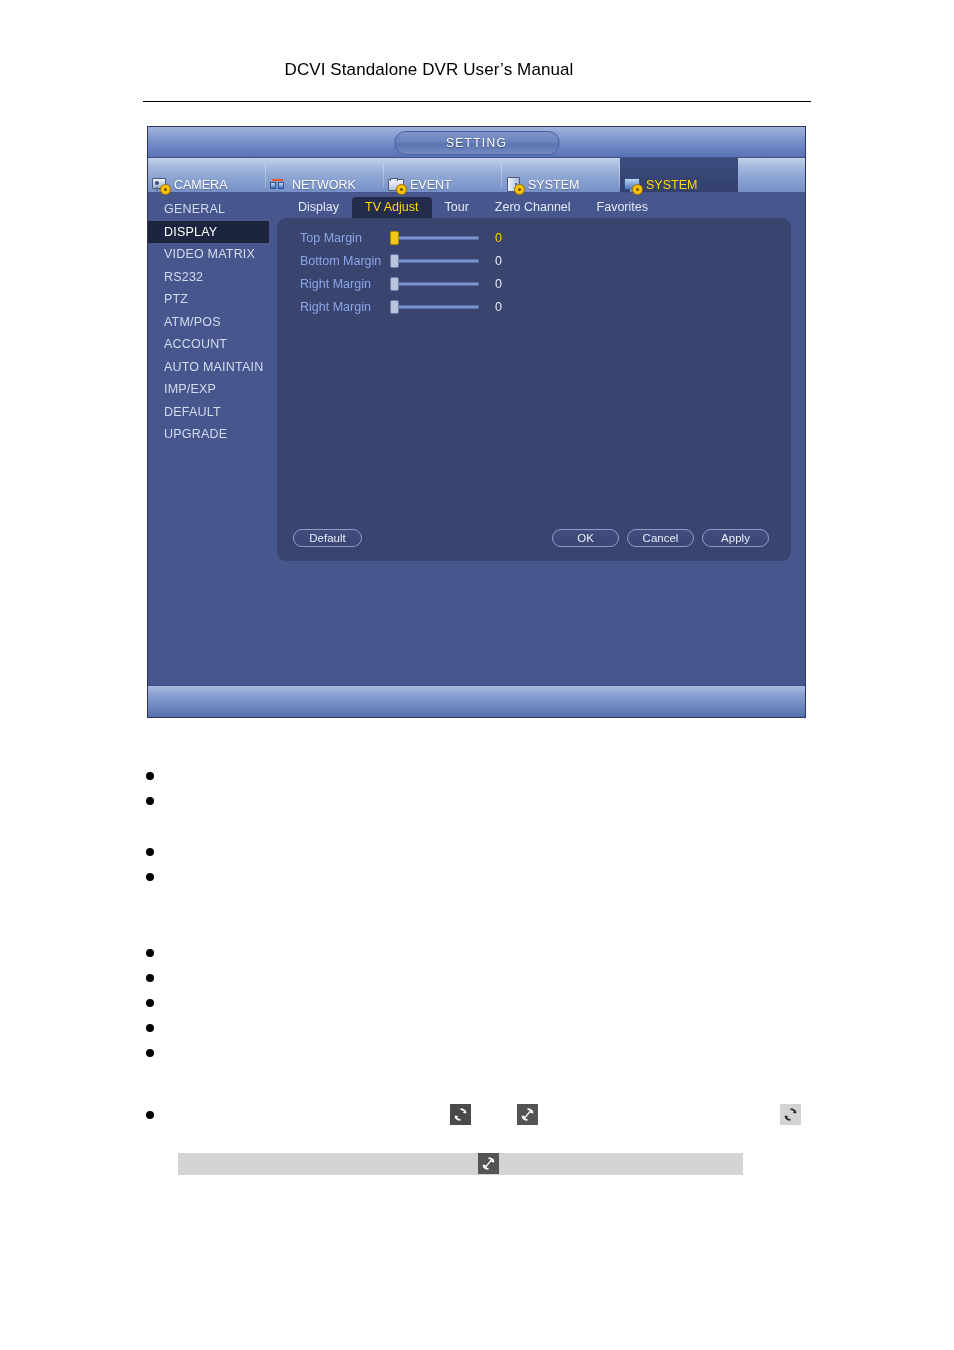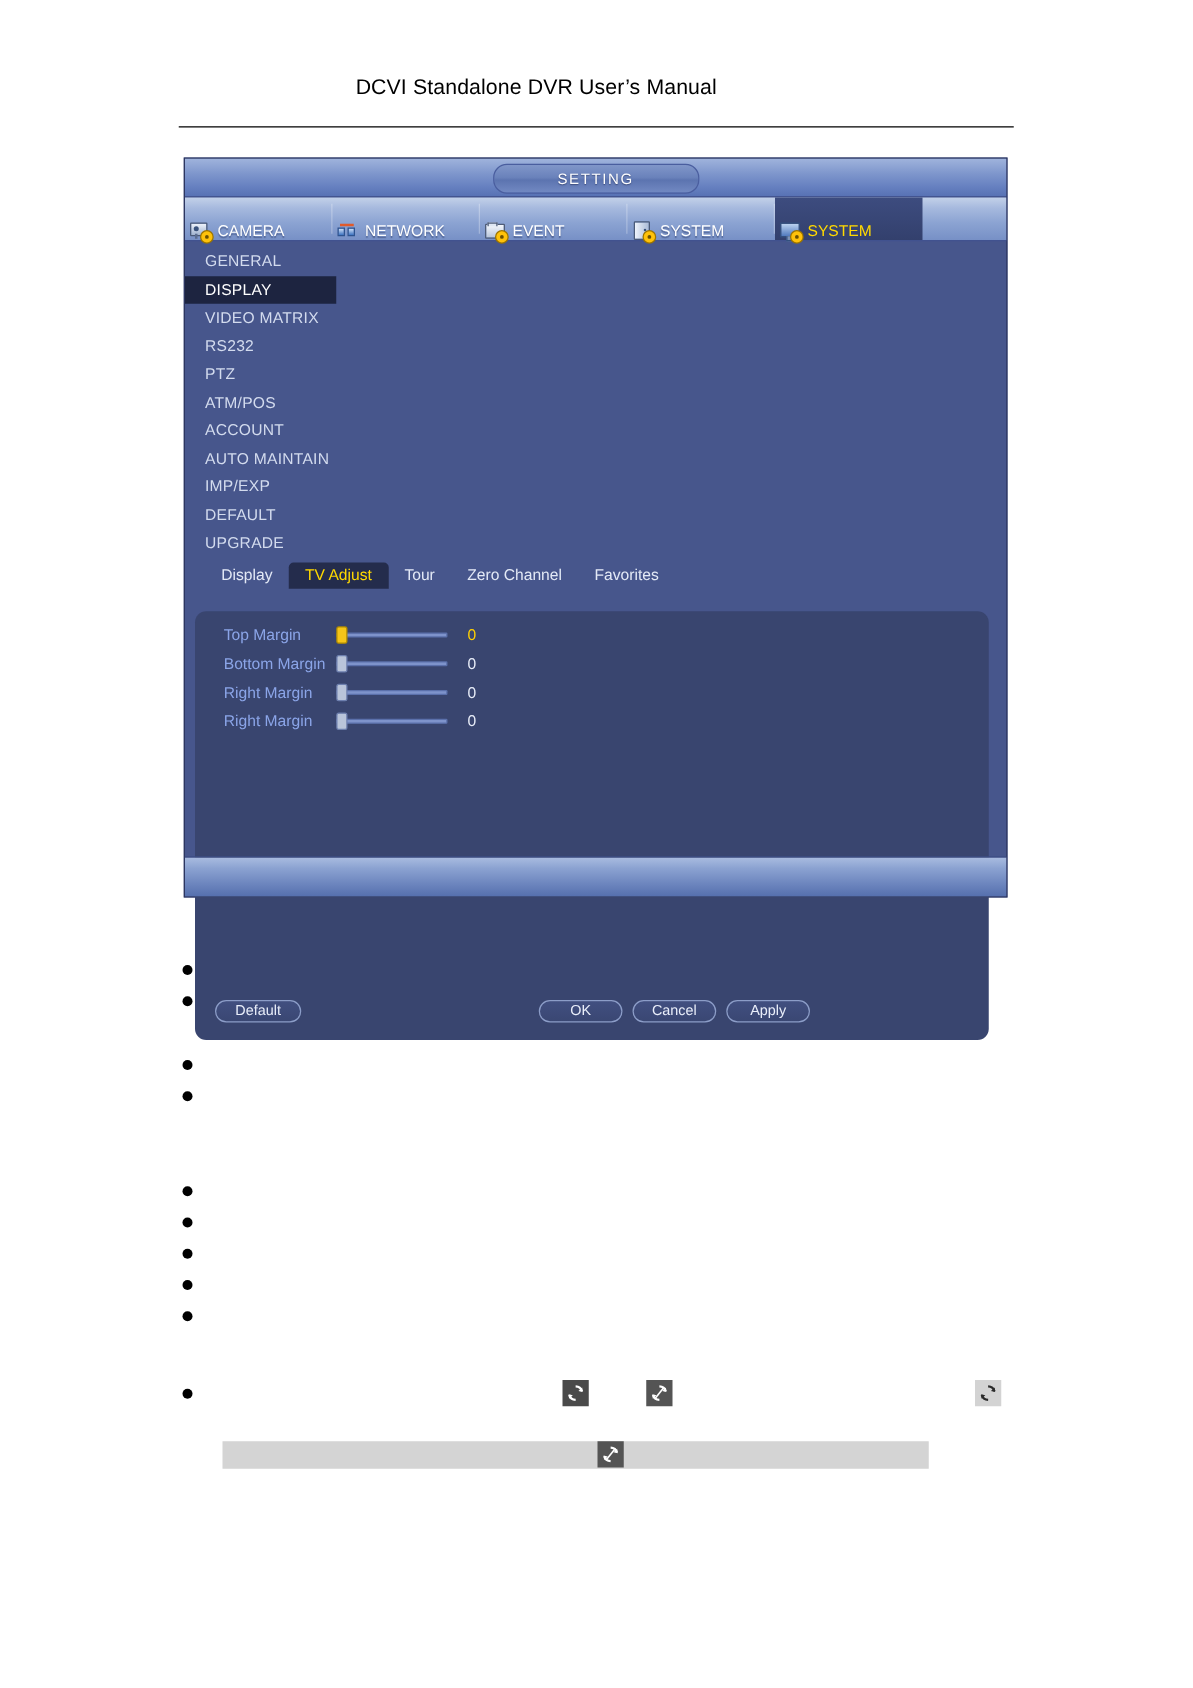--- a/index.html
+++ b/index.html
@@ -204,21 +204,20 @@
   .ic-sys::after {
     content:""; position:absolute; left:4px; top:10px; width:5px; height:3px;
     background:#7d93b6; border:1px solid #33507f; border-top:none;
   }
 
   
   .dvr-body {
     position: relative;
     height: 401px;
     display: flex;
-    flex-direction: column;
   }
   .sidebar {
     width: 121px;
     flex: none;
     padding-top: 5px;
     box-sizing: border-box;
   }
   .side-item {
     height: 22.5px;
     line-height: 22.5px;
@@ -263,21 +262,20 @@
 
   
   .panel {
     position: absolute;
     left: 8px;
     top: 25px;
     right: 14px;
     height: 343px;
     background: #39456f;
     border-radius: 9px;
-    margin-top: 18px;
   }
 
   .slider-row {
     position: relative;
     height: 23px;
     display: flex;
     align-items: center;
     padding-left: 23px;
   }
   .slider-row:first-child { margin-top: 8px; }

